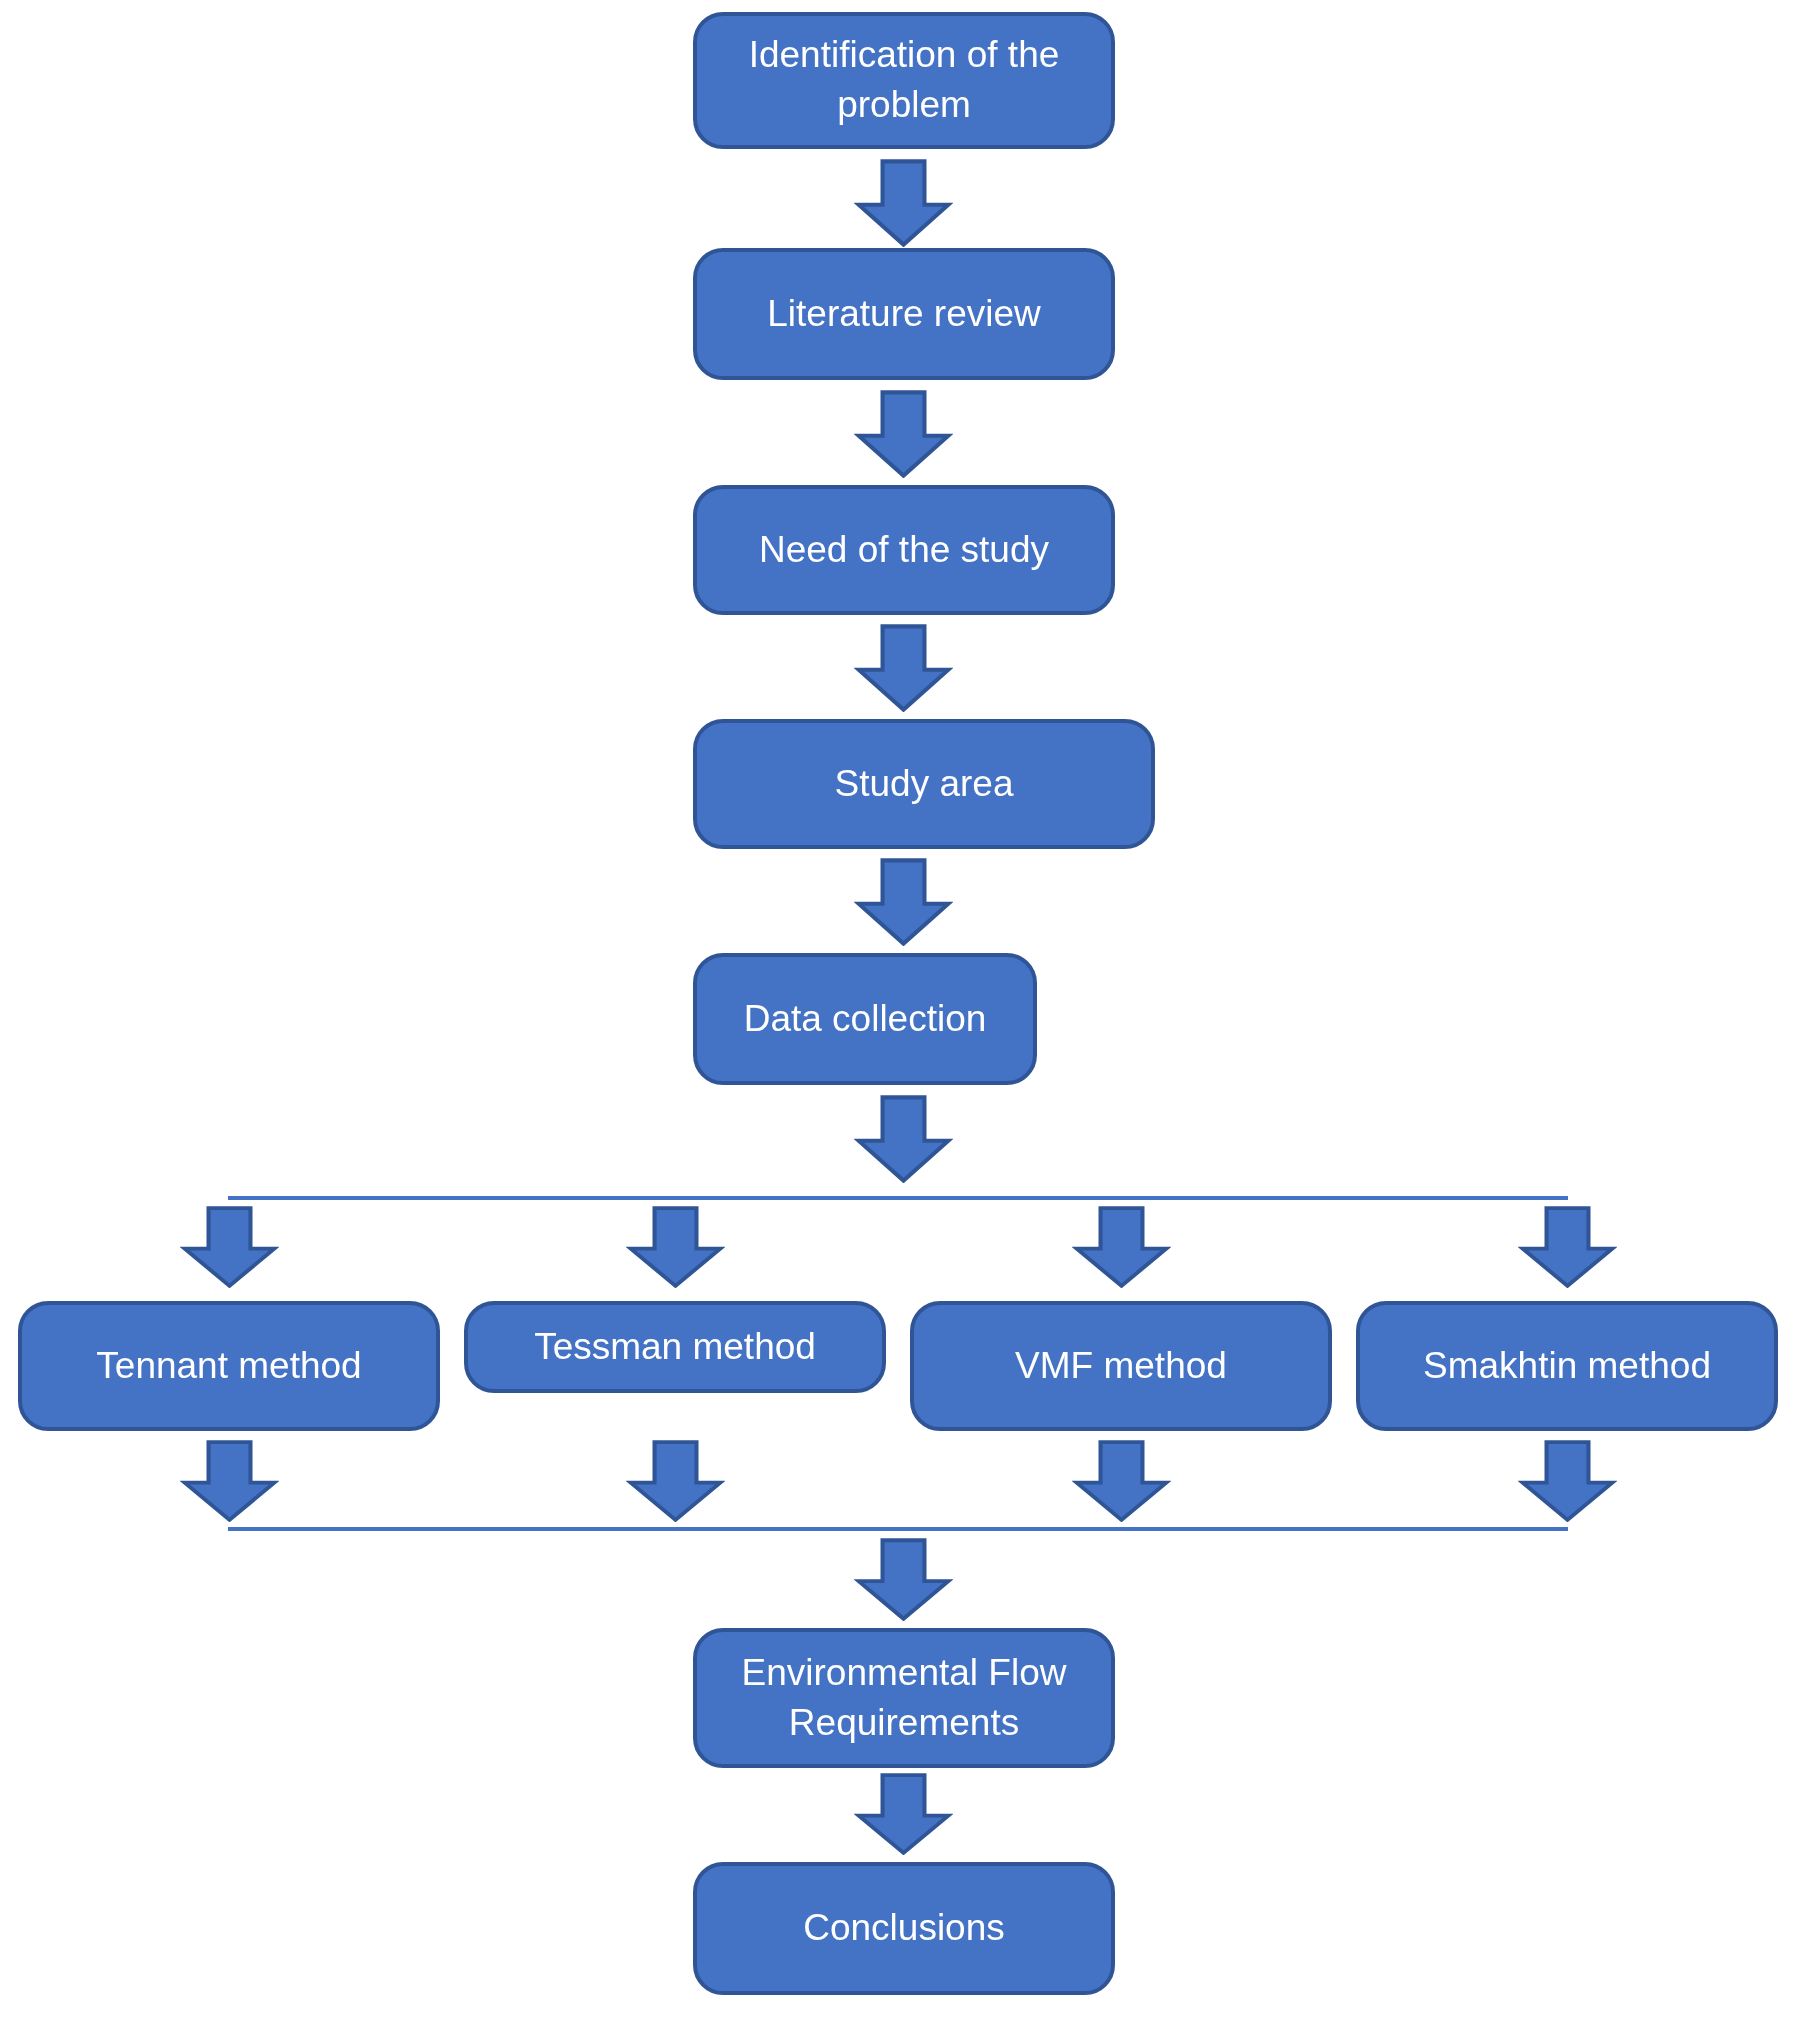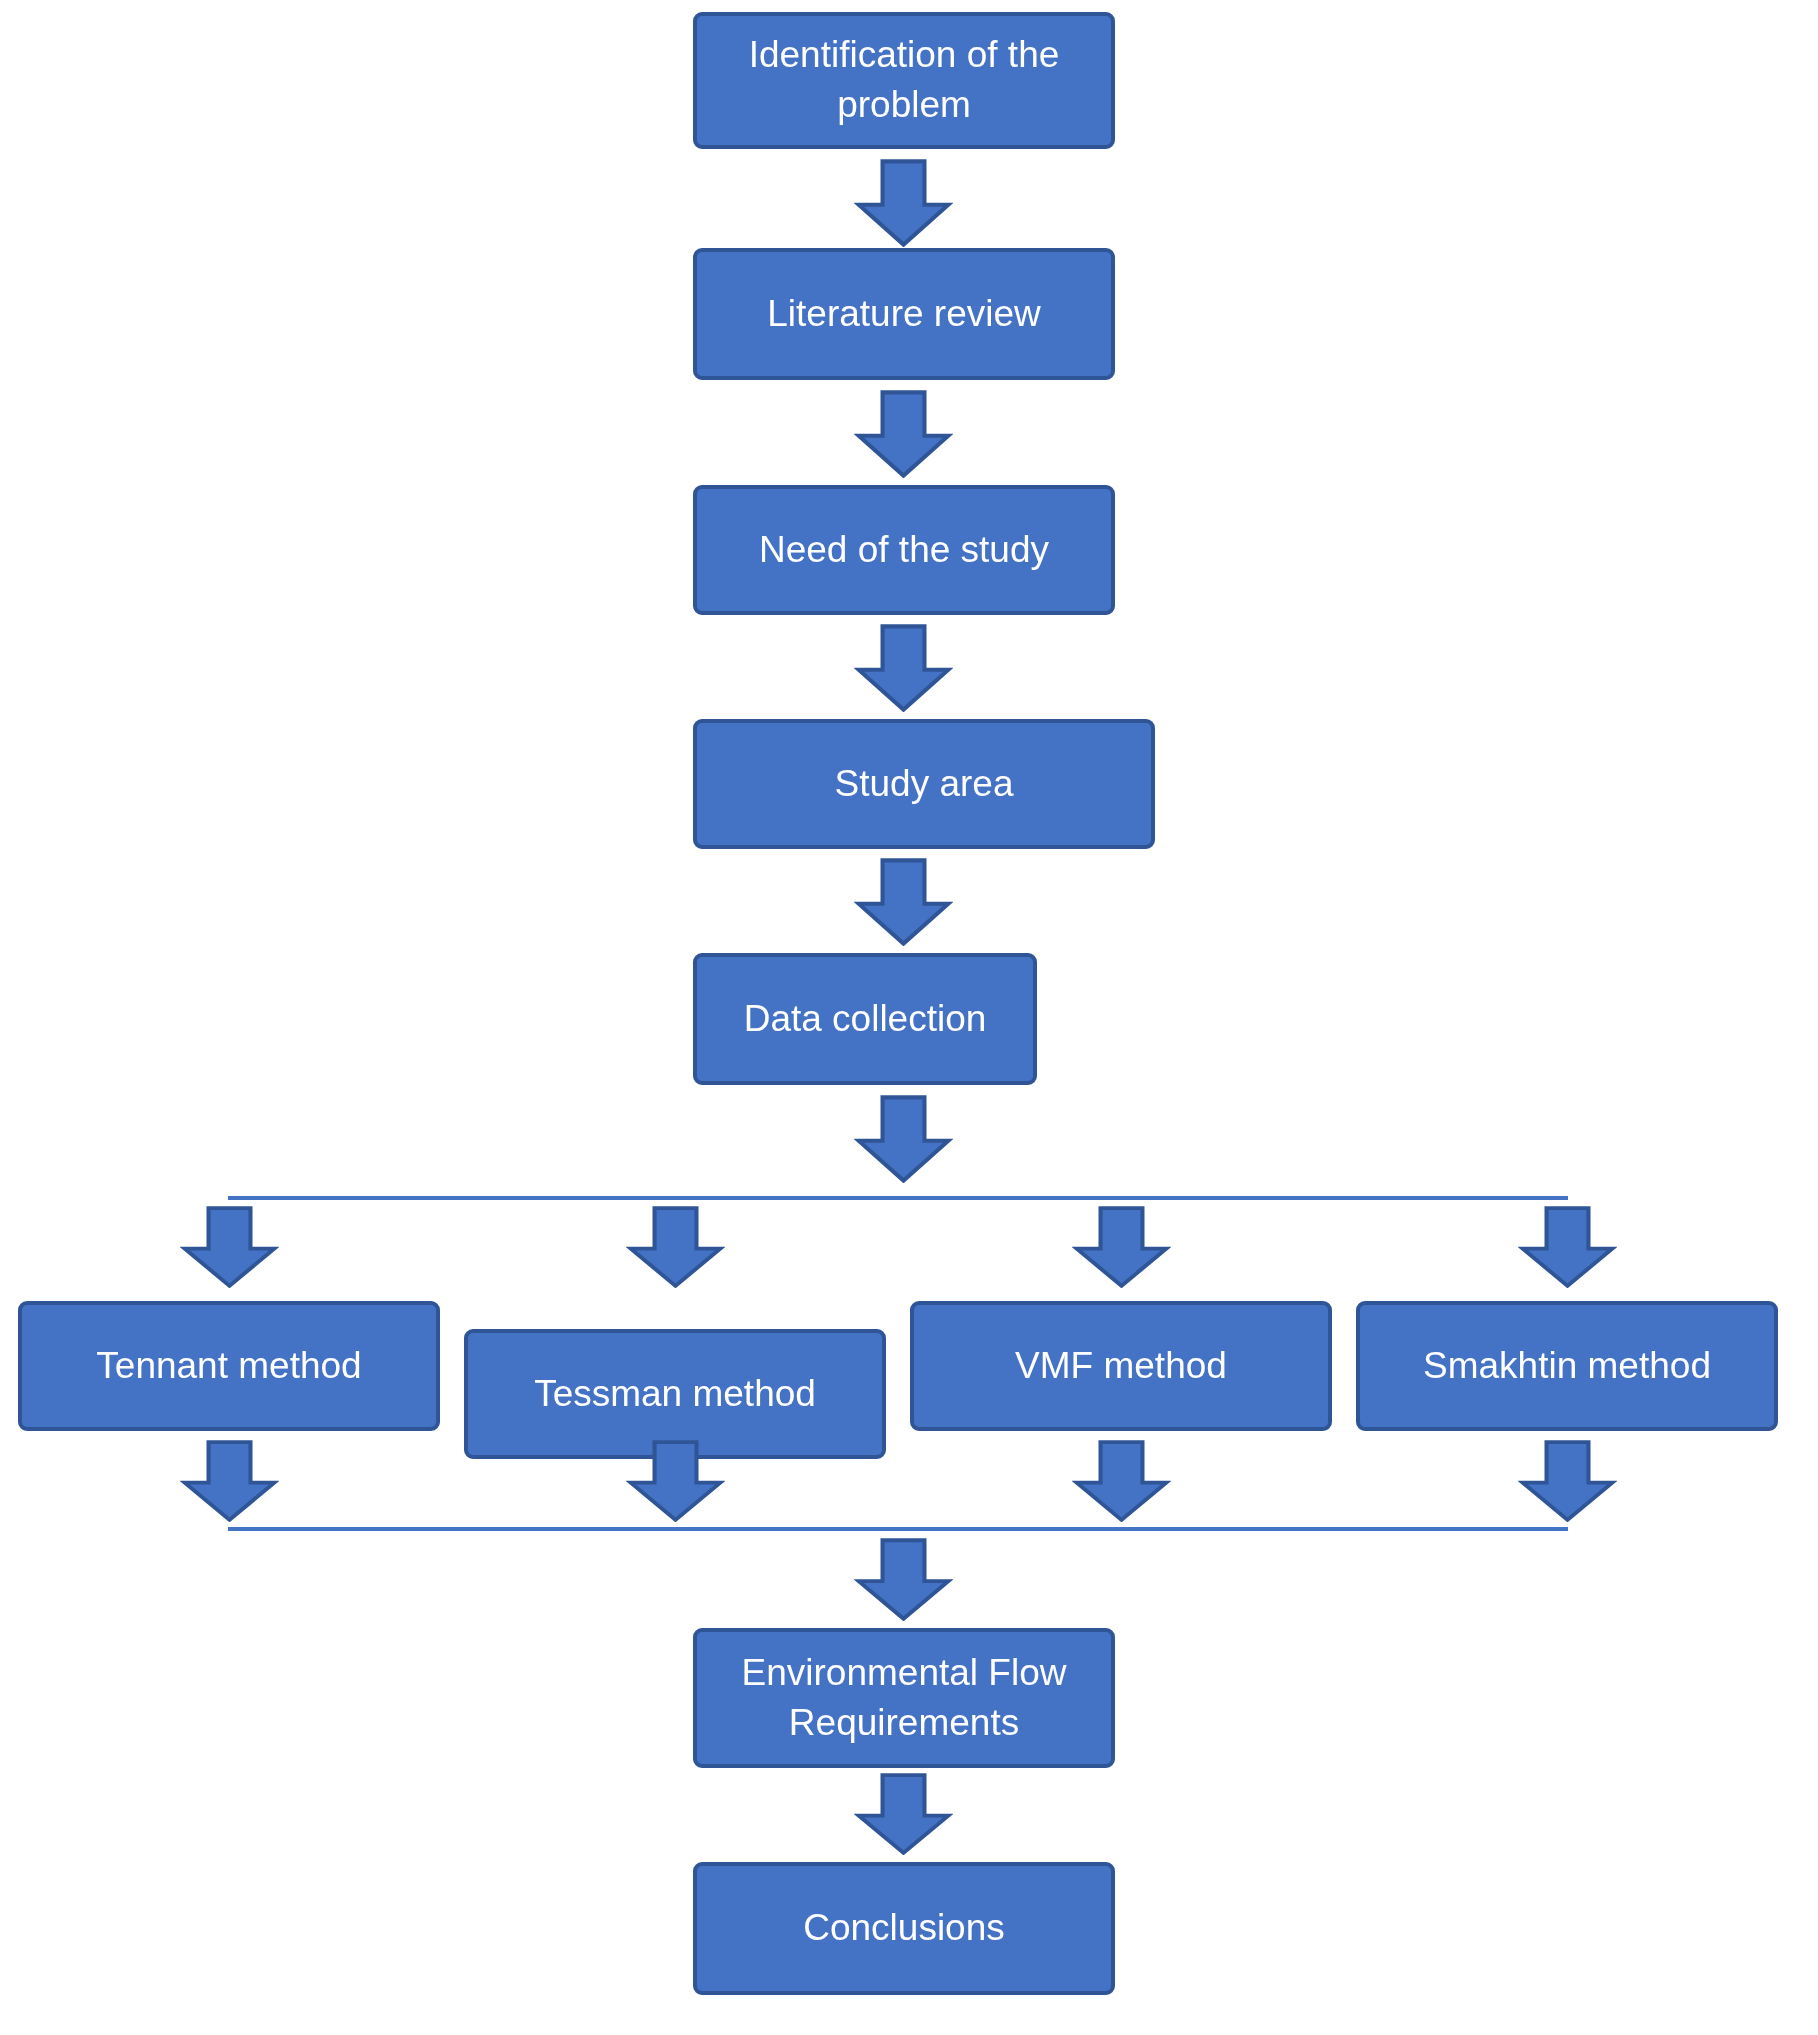--- a/index.html
+++ b/index.html
@@ -14,21 +14,21 @@
     position:relative;
     width:1818px;height:2035px;
     background:var(--background);
     font-family:"Liberation Sans", sans-serif;
     overflow:hidden;
   }
   .node{
     position:absolute;box-sizing:border-box;
     background:var(--node-fill);
     border:4.1px solid var(--node-border);
-    border-radius:9px;
+    border-radius:30px;
     color:var(--node-text);
     display:flex;align-items:center;justify-content:center;
     text-align:center;
     padding:0 9.4px;
     font-size:37px;line-height:1.36;
   }
   .arrow{position:absolute;width:99px;height:88px;display:block;}
   .arrow.short{height:82px;}
   .arrow polygon{
     fill:var(--node-fill);
@@ -41,21 +41,21 @@
   
   #n-identification{left:693px;top:11.7px;  width:422px;height:137px;}
   #n-literature    {left:693px;top:248px; width:422px;height:132px;}
   #n-need          {left:693px;top:485px; width:422px;height:130px;}
   #n-study-area    {left:693px;top:719px;width:462px;height:130px;}
   #n-data          {left:693px;top:953px;width:344px;height:132px;}
   #n-efr           {left:693px;top:1628px;width:422px;height:140px;align-items:center;}
   #n-conclusions   {left:693px;top:1862px;width:422px;height:133px;}
   
   #n-tennant {left:18px;  top:1301px;width:422px;height:130px;}
-  #n-tessman {left:464px; top:1301px;width:422px;height:130px;margin-top:28px;}
+  #n-tessman {left:464px; top:1301px;width:422px;height:92px;}
   #n-vmf     {left:910px;top:1301px;width:422px;height:130px;}
   #n-smakhtin{left:1356px;top:1301px;width:422px;height:130px;}
 
   
   #a1{left:854px;top:159px;}
   #a2{left:854px;top:390px;}
   #a3{left:854px;top:624px;}
   #a4{left:854px;top:858px;}
   #a5{left:854px;top:1095px;}
   #a6{left:854px;top:1538px;height:83px;}

